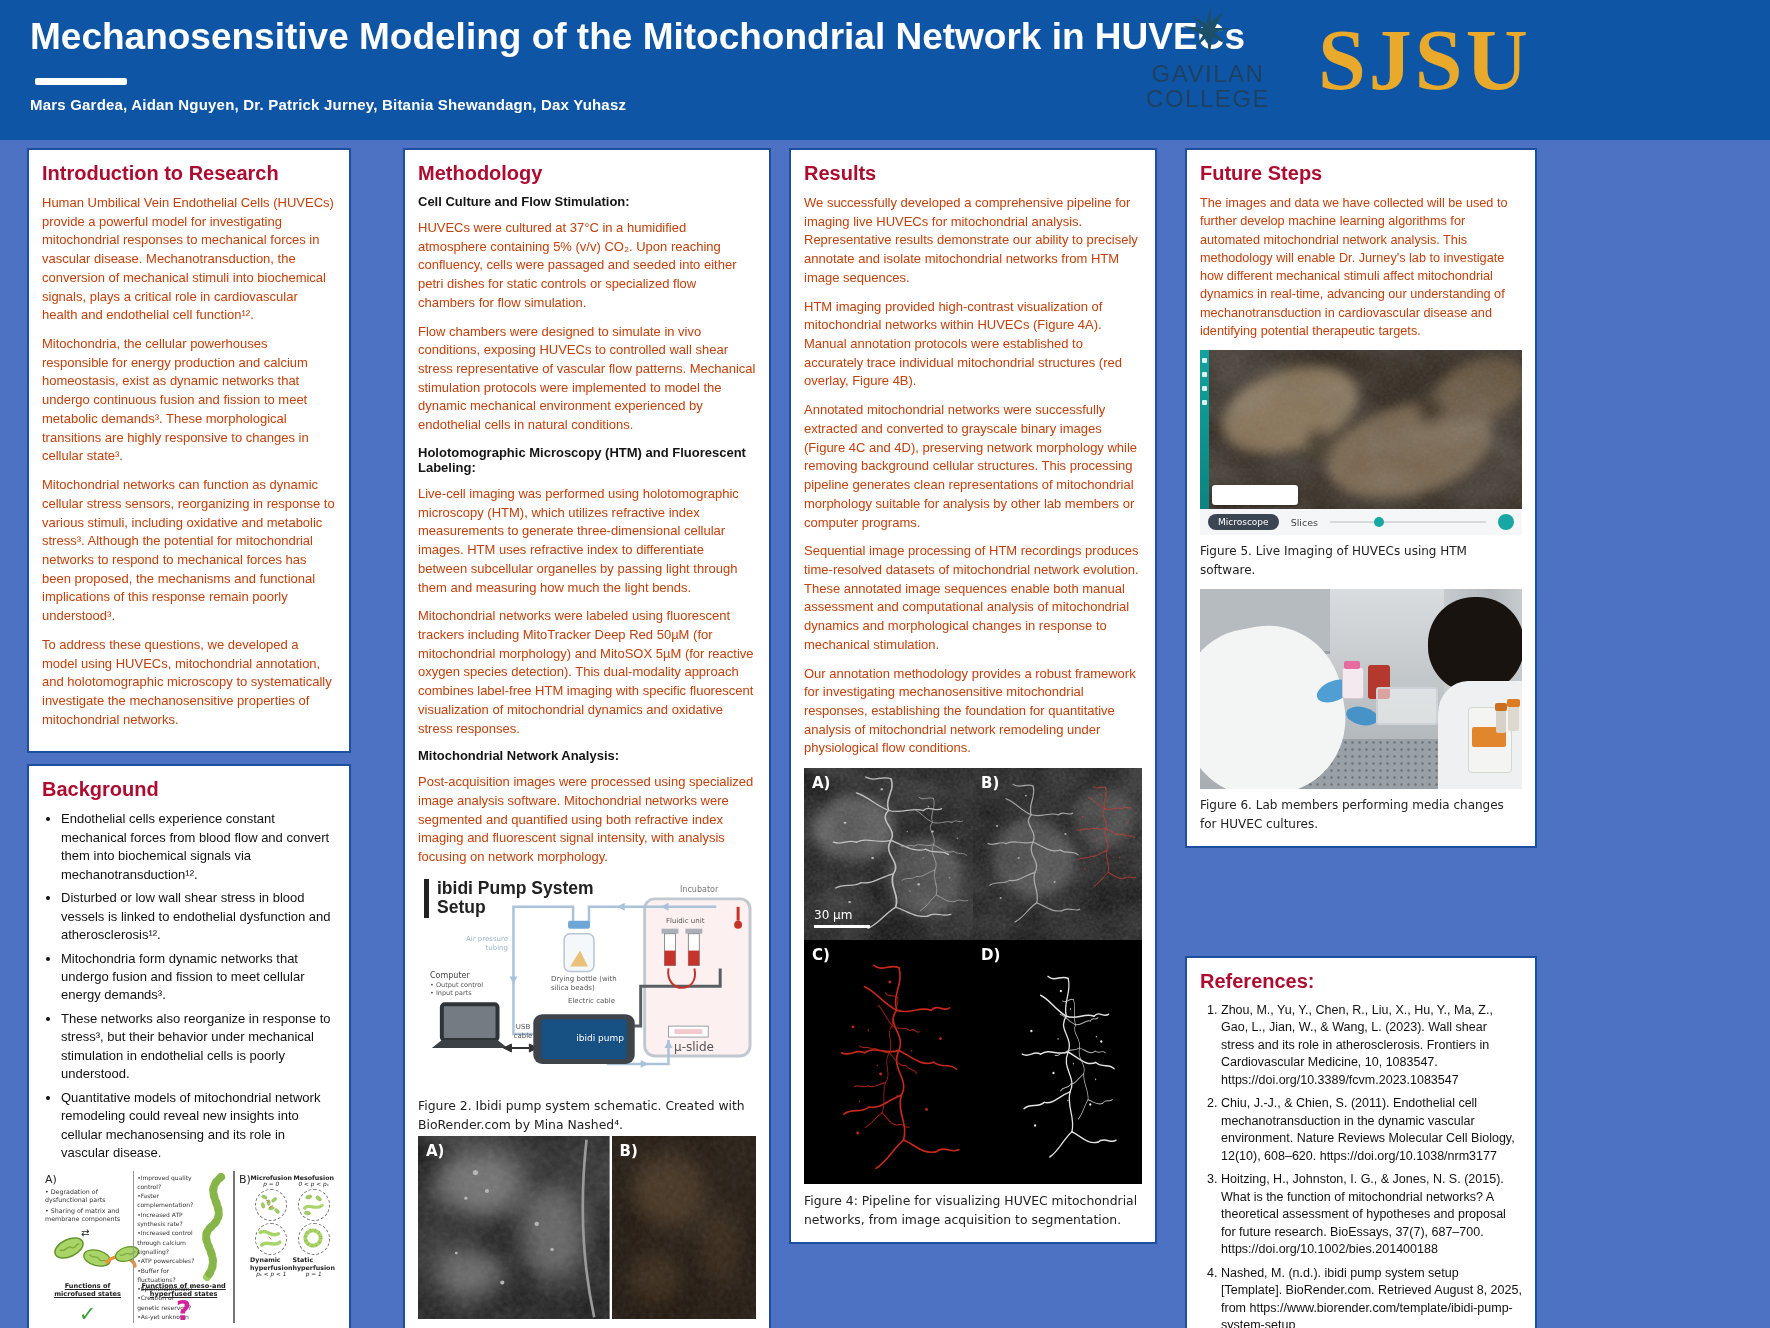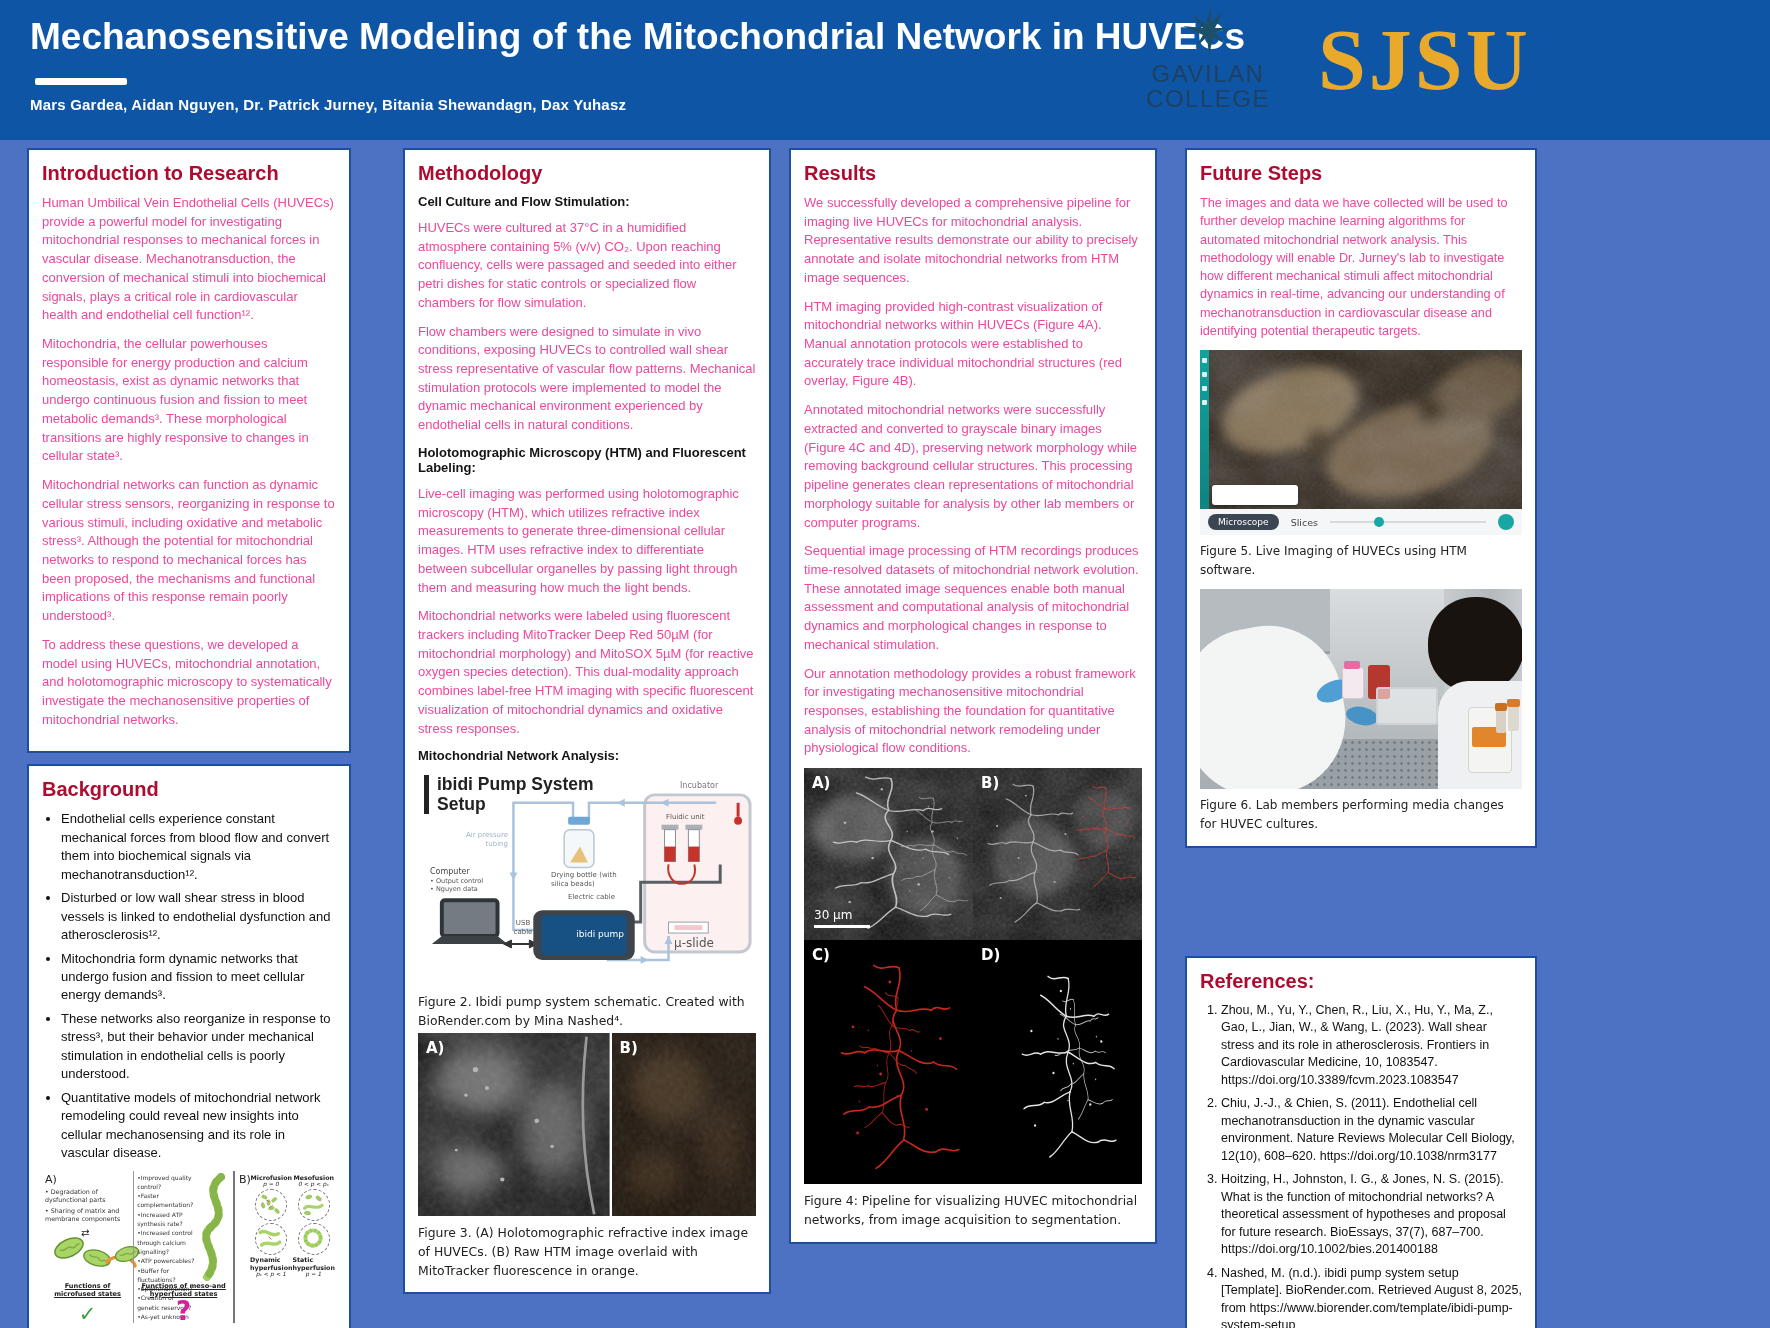--- a/index.html
+++ b/index.html
@@ -13,21 +13,21 @@
   .gav{position:absolute;left:1128px;top:4px;width:160px;text-align:center;color:#21405c}
   .gav svg{display:block;margin:0 auto}
   .gav .gt{font-size:24px;letter-spacing:1.5px;line-height:1.04;opacity:.92;font-weight:400}
   .sjsu{position:absolute;left:1318px;top:10px;font-family:"Liberation Serif","DejaVu Serif",serif;
         font-weight:bold;font-size:86px;color:#e9a92a;letter-spacing:3px}
   
   .col{position:absolute;top:148px}
   .c1{left:27px;width:324px}.c2{left:403px;width:368px}.c3{left:789px;width:368px}.c4{left:1185px;width:352px}
   .panel{background:#fff;border:2px solid #1d4f9e;padding:8px 13px 12px;margin-bottom:11px;box-sizing:border-box}
   h2{color:#ad0c30;font-size:20px;font-weight:bold;margin:4px 0 9px}
-  .panel p{font-size:13px;line-height:1.44;margin:0 0 10px;color:#ec4899}
+  .panel p{font-size:13px;line-height:1.44;margin:0 0 10px;color:#c2410c}
   .sub{font-weight:bold;font-size:13px;margin:0 0 10px;color:#141414}
   ul.bl{margin:0 0 8px;padding-left:19px;font-size:13px;line-height:1.42}
   ul.bl li{margin:0 0 5px}
   ol.rl{margin:0;padding-left:21px;font-size:12.5px;line-height:1.4}
   ol.rl li{margin:0 0 6px}
   .cap{font-family:"DejaVu Sans",sans-serif;font-size:12.4px;line-height:1.55;color:#222;margin-top:7px}
   
   .fig1{display:flex;height:152px;margin-top:6px;font-family:"DejaVu Sans",sans-serif;overflow:hidden}
   .f1col{position:relative;padding:2px 3px;box-sizing:border-box}
   .f1a{width:31%}.f1m{width:34%;border-left:1.5px solid #999}.f1b{width:35%;border-left:2.5px solid #777}
@@ -284,20 +284,21 @@
   <div class="col c2">
     <div class="panel">
       <h2>Methodology</h2>
       <div class="sub">Cell Culture and Flow Stimulation:</div>
       <p>HUVECs were cultured at 37°C in a humidified atmosphere containing 5% (v/v) CO₂. Upon reaching confluency, cells were passaged and seeded into either petri dishes for static controls or specialized flow chambers for flow simulation.</p>
       <p>Flow chambers were designed to simulate in vivo conditions, exposing HUVECs to controlled wall shear stress representative of vascular flow patterns. Mechanical stimulation protocols were implemented to model the dynamic mechanical environment experienced by endothelial cells in natural conditions.</p>
       <div class="sub">Holotomographic Microscopy (HTM) and Fluorescent Labeling:</div>
       <p>Live-cell imaging was performed using holotomographic microscopy (HTM), which utilizes refractive index measurements to generate three-dimensional cellular images. HTM uses refractive index to differentiate between subcellular organelles by passing light through them and measuring how much the light bends.</p>
       <p>Mitochondrial networks were labeled using fluorescent trackers including MitoTracker Deep Red 50µM (for mitochondrial morphology) and MitoSOX 5µM (for reactive oxygen species detection). This dual-modality approach combines label-free HTM imaging with specific fluorescent visualization of mitochondrial dynamics and oxidative stress responses.</p>
       <div class="sub">Mitochondrial Network Analysis:</div>
+      <p>Post-acquisition images were processed using specialized image analysis software. Mitochondrial networks were segmented and quantified using both refractive index imaging and fluorescent signal intensity, with analysis focusing on network morphology.</p>
 
       <div class="fig2">
         <svg class="base" viewBox="0 0 340 212">
 
           <rect x="228" y="22" width="106" height="158" rx="10" fill="#fdf0f1" stroke="#c2c8cf" stroke-width="3"></rect>
 
           <g stroke="#aac3da" stroke-width="2.5" fill="none">
             <path d="M300,30 H172 V46"></path>
               <path d="M156,46 V30 H96 V158 H118"></path>
             <path d="M190,188 H252 V164"></path>
@@ -352,21 +353,21 @@
             <circle cx="322" cy="48" r="4" fill="#c5332b"></circle>
           </g>
         </svg>
         <div class="f2title">ibidi Pump System Setup</div>
         <div class="f2l f2lg" style="left:28px;top:58px;width:62px;text-align:right">Air pressure tubing</div>
         <div class="f2l" style="left:133px;top:98px;width:72px;">Drying bottle (with silica beads)</div>
         <div class="f2l" style="left:262px;top:8px;font-size:8px;color:#777">Incubator</div>
         <div class="f2l" style="left:248px;top:40px">Fluidic unit</div>
         <div class="f2l" style="left:12px;top:94px;font-size:8px;color:#444">Computer</div>
         <div class="f2l" style="left:12px;top:104px;font-size:6.5px">• Output control</div>
-        <div class="f2l" style="left:12px;top:112px;font-size:6.5px">• Nguyen data</div>
+        <div class="f2l" style="left:12px;top:112px;font-size:6.5px">• Input parts</div>
         <div class="f2l" style="left:90px;top:146px;width:30px;text-align:center">USB cable</div>
         <div class="f2l" style="left:128px;top:156px;width:78px;text-align:right;color:#fff;font-size:9px">ibidi pump</div>
         <div class="f2l" style="left:150px;top:120px">Electric cable</div>
         <div class="f2l" style="left:256px;top:163px;font-size:12px">µ-slide</div>
       </div>
       <div class="cap">Figure 2. Ibidi pump system schematic. Created with BioRender.com by Mina Nashed⁴.</div>
 
       <div class="fig3row">
         <div class="mwrap" style="width:57%">
           <svg class="mimg" viewBox="0 0 100 100" preserveAspectRatio="none">

